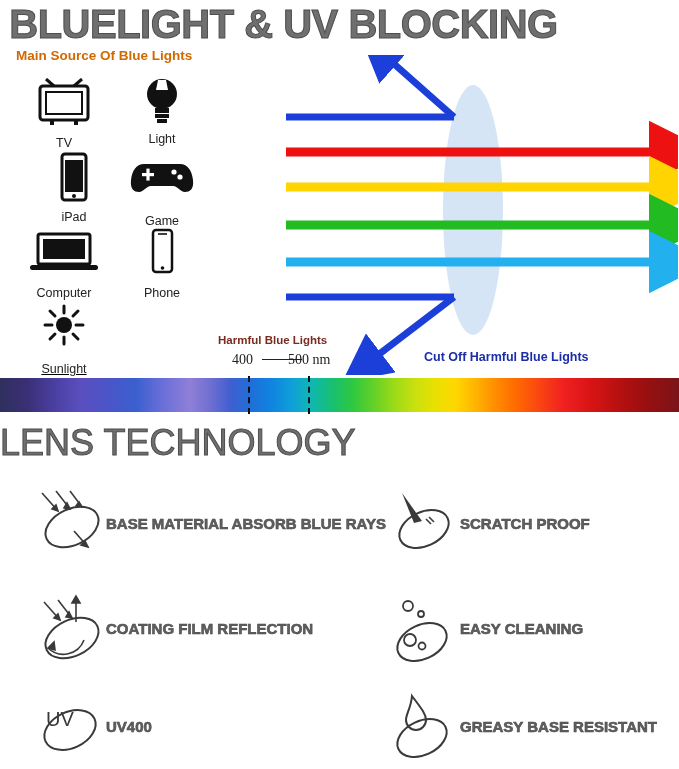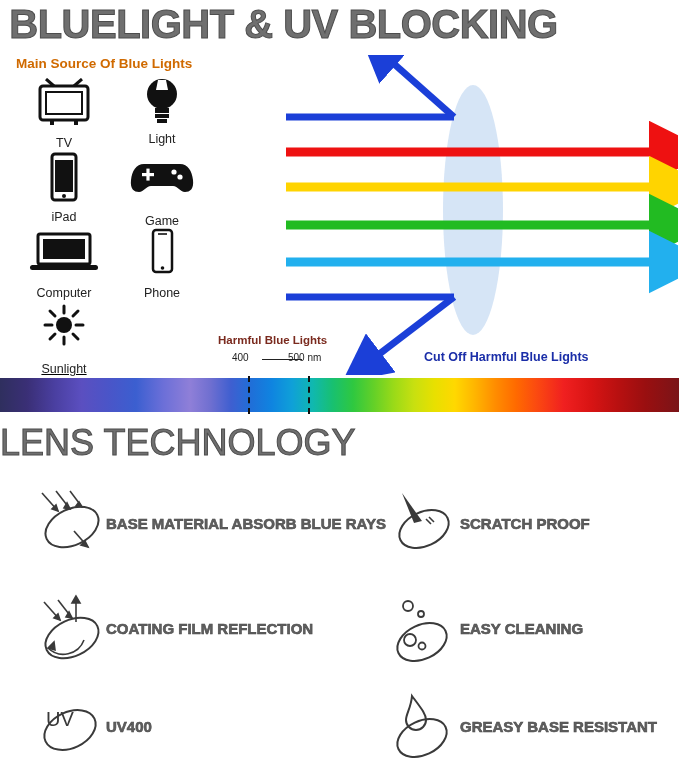--- a/index.html
+++ b/index.html
@@ -13,21 +13,21 @@
   
   #main-title{
     position:absolute;left:0;top:2px;width:567px;text-align:center;
     font-size:40px;font-weight:bold;letter-spacing:-0.5px;
     color:#6f6f6f;-webkit-text-stroke:1px #4d4d4d;
     font-family:"Liberation Sans", sans-serif;
   }
 
   
   #sources-label{
-    position:absolute;left:16px;top:56px;
+    position:absolute;left:16px;top:48px;
     font-size:13.5px;font-weight:bold;color:#d06a00;
     font-family:"Liberation Sans", sans-serif;
   }
 
   
   .src{position:absolute;width:96px;text-align:center;}
   .src .cap{
     font-size:12.5px;color:#222;margin-top:10px;display:block;
   }
   .src .gly{display:block;height:48px;}
@@ -50,22 +50,22 @@
       #fb4a10 79%, #f02020 83%, #d81414 87%, #b81010 91%,
       #9a0f10 95%, #7a1418 100%);
   }
   .spec-tick{position:absolute;top:376px;width:0;border-left:2px dashed #111;height:38px;}
   #harmful-label{
     position:absolute;top:334px;left:218px;width:190px;text-align:left;
     font-size:11.5px;font-weight:bold;color:#7a2a1e;
     font-family:"Liberation Sans", sans-serif;
   }
   .wl{
-    position:absolute;top:352px;font-size:10px;color:#222;
-    font-family:Liberation Sans, sans-serif;
+    position:absolute;top:352px;font-size:14px;color:#222;
+    font-family:Liberation Serif, serif;
   }
   #wl-line{position:absolute;top:359px;left:262px;width:40px;height:1px;background:#222;}
   #cutoff-label{
     position:absolute;left:424px;top:350px;
     font-size:12.5px;font-weight:bold;color:#1b2ea8;
     font-family:"Liberation Sans", sans-serif;
   }
 
   
   #lens-title{
@@ -111,21 +111,21 @@
         <circle cx="26" cy="20" r="15" fill="#111"></circle>
         <rect x="19" y="34" width="14" height="5" fill="#111"></rect>
         <rect x="19" y="40" width="14" height="4" fill="#111"></rect>
         <rect x="21" y="45" width="10" height="4" fill="#111"></rect>
         <path d="M22 6 L30 6 L32 16 L20 16 Z" fill="#fff"></path>
       </svg>
     </span>
     <span class="cap">Light</span>
   </div>
 
-  <div class="src" style="left:16px;top:152px;">
+  <div class="src" style="left:26px;top:152px;">
     <span class="gly">
       <svg width="40" height="52" viewBox="0 0 40 52">
         <rect x="8" y="2" width="24" height="46" rx="3" fill="none" stroke="#111" stroke-width="3"></rect>
         <rect x="11" y="8" width="18" height="32" fill="#111"></rect>
         <circle cx="20" cy="44" r="2" fill="#111"></circle>
       </svg>
     </span>
     <span class="cap">iPad</span>
   </div>
 

